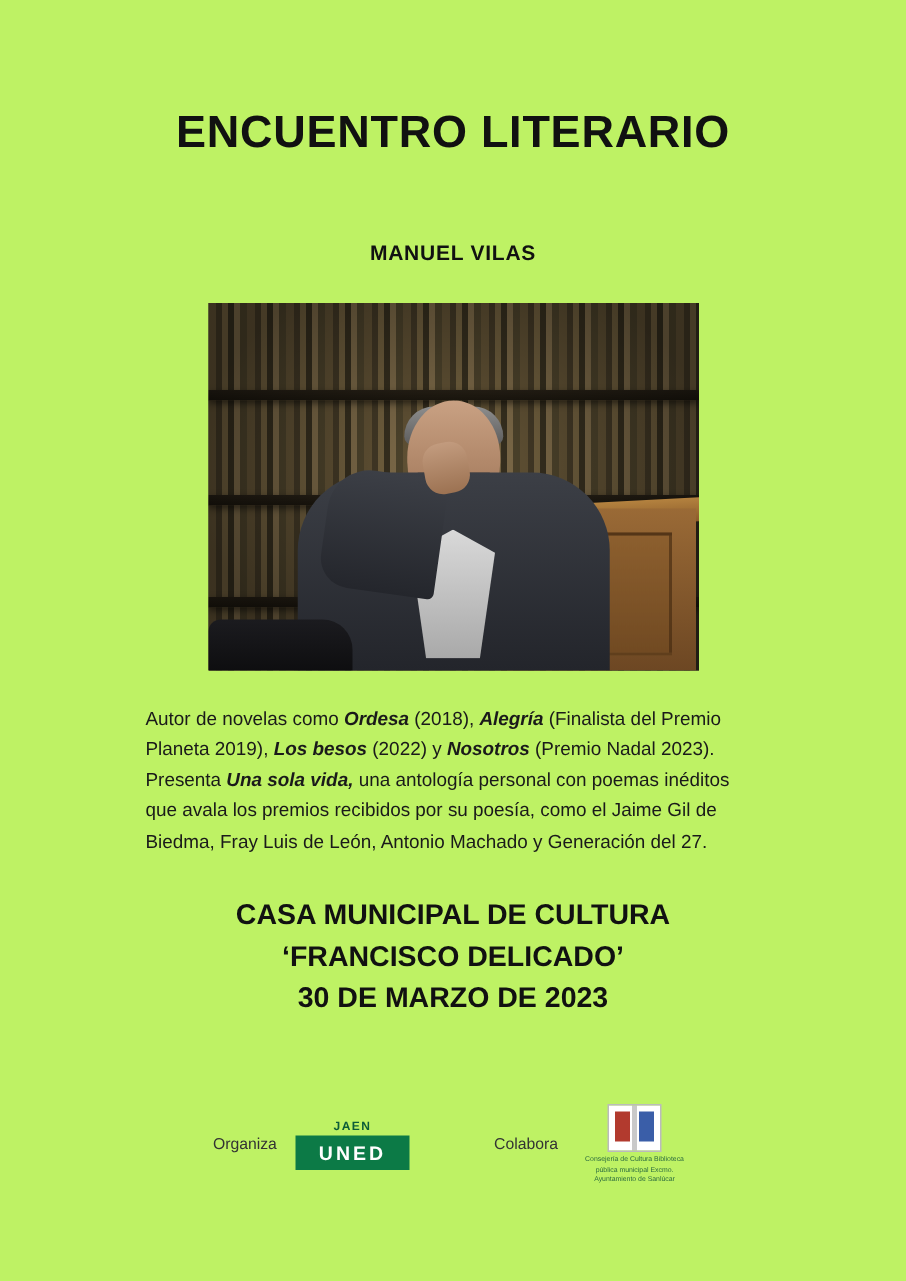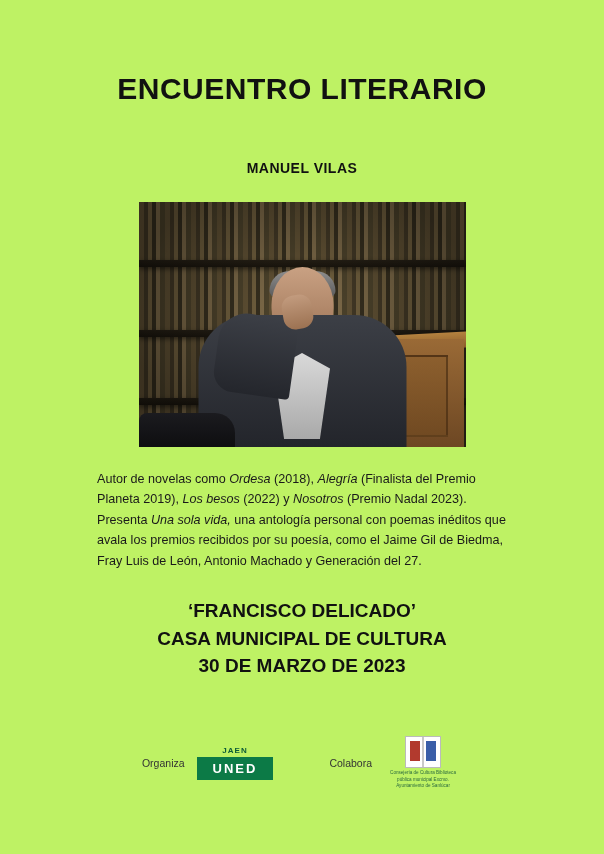--- a/index.html
+++ b/index.html
@@ -196,21 +196,21 @@
     border-radius: 8px 20px 0 0;
   }
   .body-text {
     margin-top: 22px;
     width: 410px;
     font-size: 12.6px;
     line-height: 1.62;
     text-align: left;
     color: #1a1a1a;
   }
-  .body-text em { font-style: italic; }
+  .body-text em { font-style: italic; font-weight: bold; }
   .venue {
     margin-top: 26px;
     text-align: center;
     font-weight: bold;
     font-size: 19px;
     line-height: 1.45;
     color: #111111;
   }
   .venue div { white-space: nowrap; }
   .footer {
@@ -317,22 +317,22 @@
         <div class="arm"></div>
         <div class="hand"></div>
       </div>
       <div class="desk"></div>
     </div>
   </div>
 
   <div class="body-text">Autor de novelas como <em>Ordesa</em> (2018), <em>Alegría</em> (Finalista del Premio Planeta 2019), <em>Los besos</em> (2022) y <em>Nosotros</em> (Premio Nadal 2023). Presenta <em>Una sola vida,</em> una antología personal con poemas inéditos que avala los premios recibidos por su poesía, como el Jaime Gil de Biedma, Fray Luis de León, Antonio Machado y Generación del 27.</div>
 
   <div class="venue">
+    <div>CASA MUNICIPAL DE CULTURA</div>
     <div>‘FRANCISCO DELICADO’</div>
-    <div>CASA MUNICIPAL DE CULTURA</div>
     <div>30 DE MARZO DE 2023</div>
   </div>
 
   <div class="footer">
     <div class="footer-block">
       <span class="footer-label">Organiza</span>
       <span class="uned-logo">
         <span class="uned-jaen">JAEN</span>
         <span class="uned-box">UNED</span>
       </span>

